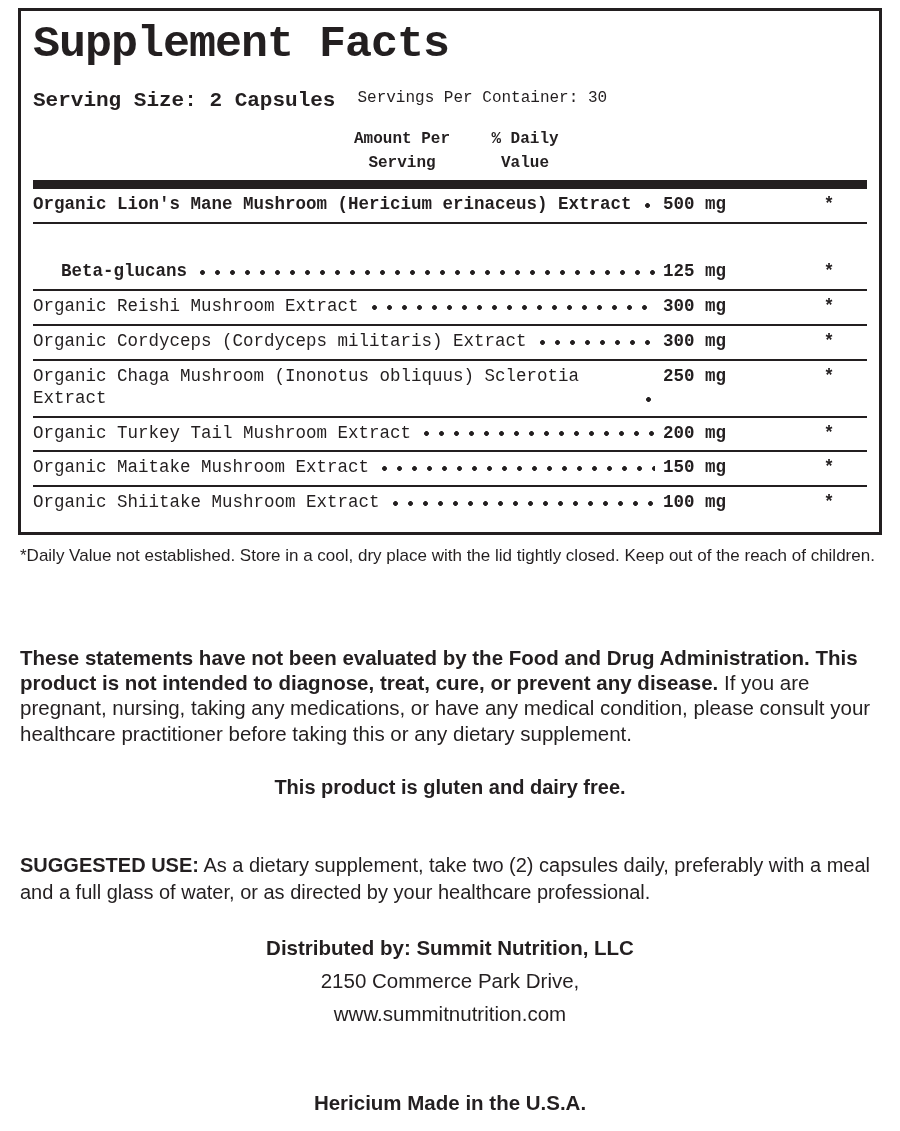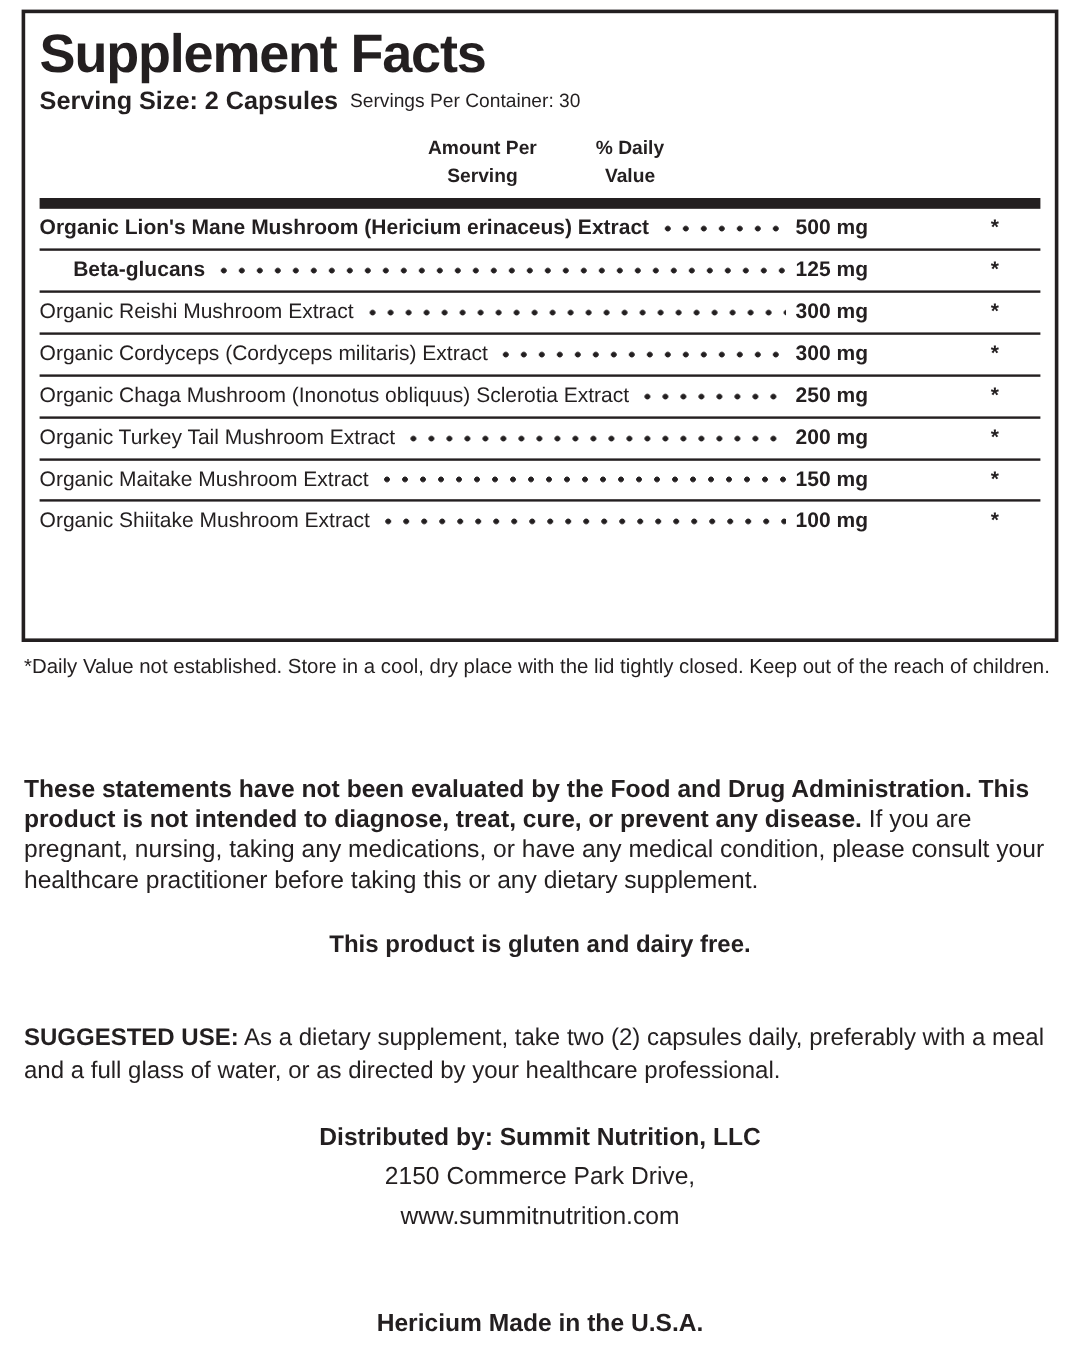--- a/index.html
+++ b/index.html
@@ -6,44 +6,45 @@
   .page{
     position:relative; width:900px; height:1131px; background:#ffffff;
     font-family:"Liberation Sans","DejaVu Sans",sans-serif; color:#231f20;
     overflow:hidden;
   }
   
   .facts-box{
     position:absolute; top:8px; left:18px; width:864px; height:527px;
     border:3.5px solid #231f20; box-sizing:border-box; padding:8px 12px 0 12px;
     background:#ffffff;
+    font-family:Liberation Mono, monospace;
   }
   .facts-title{
     font-size:45px; font-weight:800; letter-spacing:-1px; line-height:1.05;
     margin:2px 0 0 0;
   }
-  .serving-row{display:flex; align-items:center; gap:10px; margin-top:5px;}
+  .serving-row{display:flex; align-items:flex-start; gap:22px; margin-top:21px;}
   .serving-size{font-size:21px; font-weight:700;}
   .servings-per{font-size:16px; font-weight:400;}
   .col-headers{
     display:flex; justify-content:center; margin-top:15px;
     font-size:16px; font-weight:700; text-align:center; line-height:1.5;
   }
   .col-amount{width:150px;}
   .col-dv{width:96px;}
   .thick-bar{height:9px; background:#231f20; margin-top:5px;}
   .rows{margin-top:0;}
   .srow{
     display:flex; align-items:baseline; padding:5px 0 6px 0;
     border-bottom:2px solid #231f20; font-size:17.5px; line-height:1.25;
   }
   .srow:last-child{border-bottom:none;}
   .srow .rname{max-width:600px;}
   .srow.bold .rname{font-weight:700;}
-  .srow.indent .rname{padding-left:28px;}
+  .srow.indent .rname{padding-left:28px;margin-top:32px;}
   .leaders{
     flex:1; align-self:stretch; margin:0 8px;
     background-image:radial-gradient(circle,#231f20 2.1px,transparent 2.6px);
     background-size:15px 7px; background-repeat:repeat-x;
     background-position:left bottom 7px;
   }
   .ramt{width:128px; font-weight:700; flex:none;}
   .rdv{width:76px; font-weight:700; text-align:center; flex:none;}
   
   .footnote{

